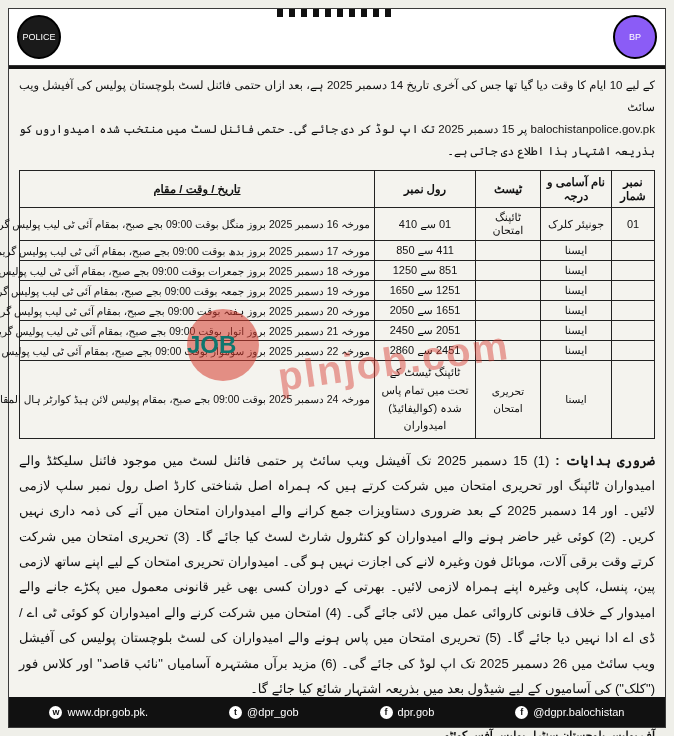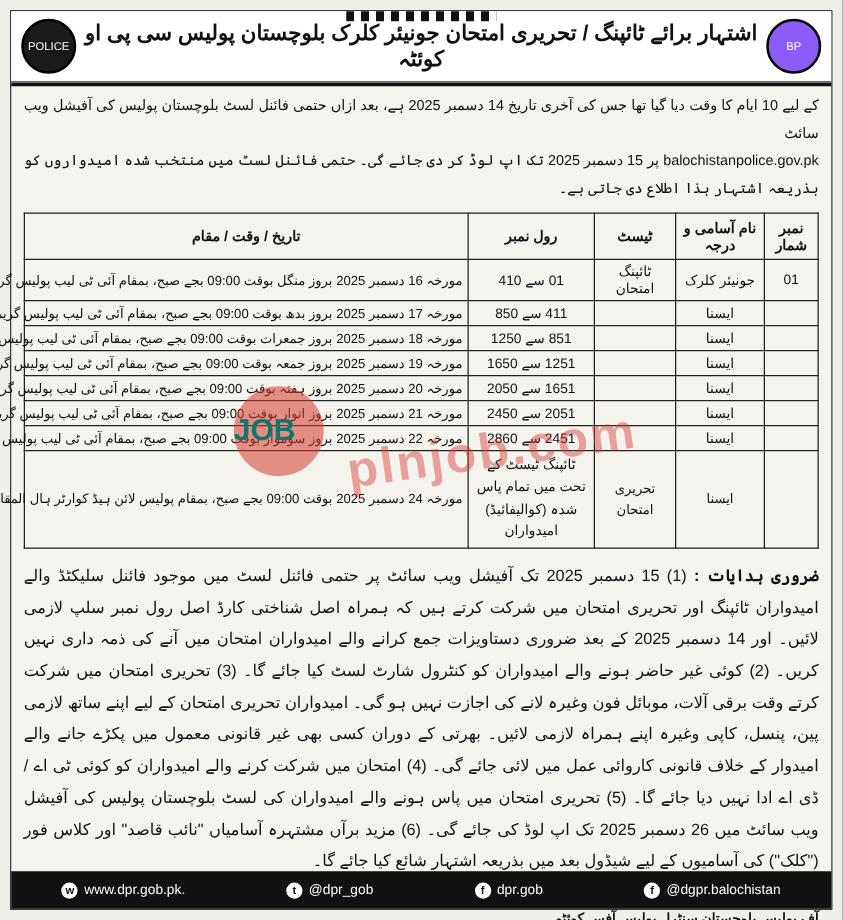--- a/index.html
+++ b/index.html
@@ -41,21 +41,21 @@
   table.main th,table.main td{
     border:1px solid #222;padding:3px 4px;vertical-align:middle;text-align:center;
   }
   table.main th{font-weight:bold;font-size:11.5px;background:#f4f3ee;height:30px;}
   table.main td.date{text-align:center;font-size:10.5px;white-space:nowrap;}
   table.main td.roll{font-size:11px;}
   .c-sr{width:34px;}
   .c-post{width:62px;}
   .c-test{width:56px;}
   .c-roll{width:92px;font-family:Liberation Serif, serif;}
-  .c-date{width:auto;}
+  .c-date{width:auto;text-decoration:underline;}
   .tall{height:44px;font-size:10.5px;line-height:1.6;}
   .notes{
     margin-top:9px;direction:rtl;text-align:justify;font-size:13px;line-height:1.95;color:#111;
   }
   .notes .lead{font-weight:bold;}
   .signblock{
     margin-top:6px;direction:rtl;text-align:right;font-size:11px;line-height:1.7;font-weight:bold;color:#111;
   }
   .prq{
     text-align:left;direction:ltr;font-size:11.5px;font-weight:bold;color:#111;margin-top:-34px;
@@ -85,21 +85,20 @@
 <body>
 
 <div class="page">
   <div class="sheet">
 
     <div class="hdr">
       <div class="corner"></div>
       <div class="seal left">
         <span>POLICE</span>
       </div>
-      <div class="title">اشتہار برائے ٹائپنگ / تحریری امتحان جونیئر کلرک بلوچستان پولیس سی پی او کوئٹہ</div>
       <div class="seal">
         <span>BP</span>
       </div>
     </div>
     <div class="hdrline"></div>
 
     <div class="body">
 
       <div class="para">
         <div>کے لیے 10 ایام کا وقت دیا گیا تھا جس کی آخری تاریخ 14 دسمبر 2025 ہے، بعد ازاں حتمی فائنل لسٹ بلوچستان پولیس کی آفیشل ویب سائٹ</div>

